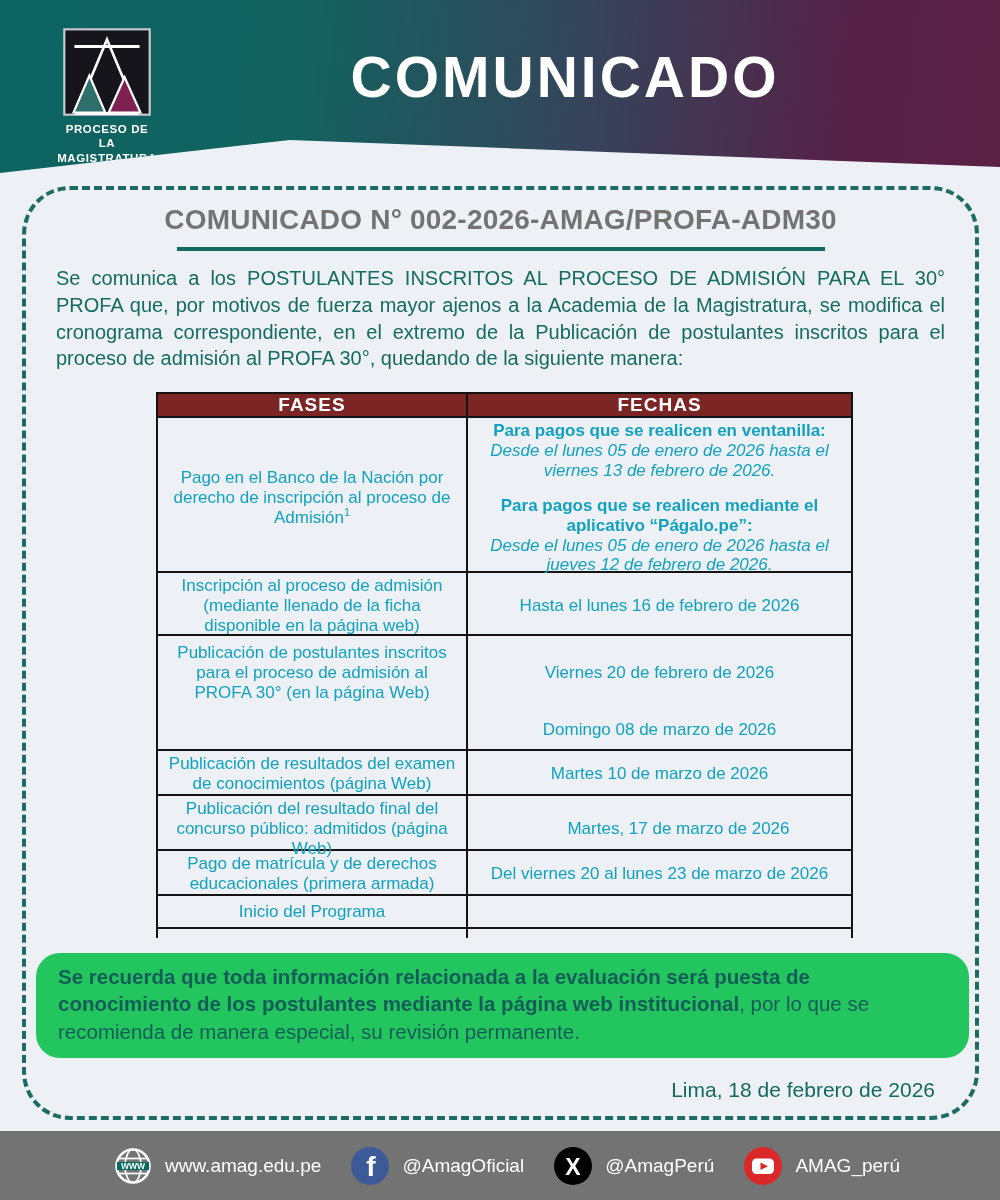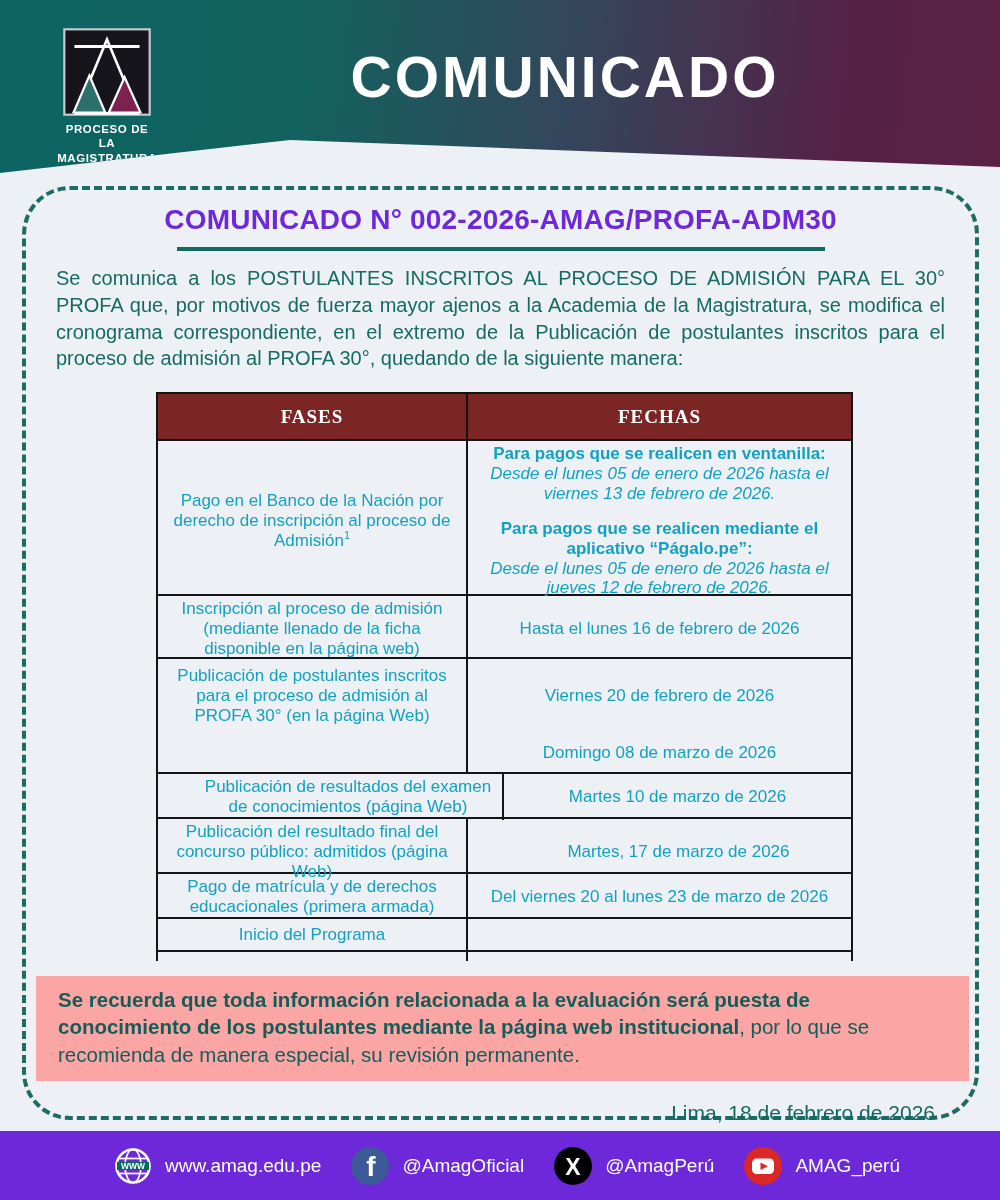--- a/index.html
+++ b/index.html
@@ -23,58 +23,58 @@
   .logo-square { width:88px; height:88px; margin:0 auto; display:block; }
   .logo-caption { margin-top:6px; color:#fff; font-weight:bold; font-size:11.5px; line-height:1.25; letter-spacing:.6px; }
 
   
   .content {
     position:absolute; left:22px; top:186px; width:957px; height:934px;
     border:4px dashed #1d6b64; border-radius:48px;
   }
   .doc-title {
     margin-top:14px; text-align:center;
-    color:#6d28d9; font-size:28px; font-weight:bold; letter-spacing:.2px;
+    color:#737373; font-size:28px; font-weight:bold; letter-spacing:.2px;
   }
   .title-underline { width:648px; height:4px; background:#136a62; margin:11px auto 0; }
   .intro {
     margin:14px 30px 0 30px; text-align:justify;
     color:#156a61; font-size:20px; line-height:1.34;
   }
   .section-heading { margin:36px 0 0 30px; color:#156a61; font-size:21px; font-weight:bold; letter-spacing:.2px; }
 
   
   .sched-table { margin:20px 0 0 130px; width:697px; border:2px solid #141414; border-bottom:none; }
   .trow { display:grid; grid-template-columns:310px 1fr; border-bottom:2px solid #141414; }
   .trow.stub { border-bottom:none; height:9px; }
   .cell { border-right:2px solid #141414; display:flex; flex-direction:column; align-items:center; justify-content:center;
           text-align:center; color:#12a1c0; font-size:17px; line-height:1.17; padding:3px 10px; }
   .cell.last { border-right:none; }
-  .thead { height:47px;font-family:Liberation Serif, serif; }
+  .thead { height:24px; }
   .thead .cell { background:#7b2525; color:#fff; font-weight:bold; font-size:19px; letter-spacing:1px; padding:0; justify-content:center; }
   .b { font-weight:bold; }
   .i { font-style:italic; }
   .gap-top { margin-top:15px; }
   sup { font-size:11px; vertical-align:super; line-height:0; }
   .r1 { height:155px; } .r2 { height:63px; } .r3 { height:115px; }
-  .r4 { height:45px;padding-left:36px; } .r5 { height:55px;gap:38px; } .r6 { height:45px; } .r7 { height:33px; }
+  .r4 { height:45px; } .r5 { height:55px;gap:38px; } .r6 { height:45px; } .r7 { height:33px; }
   .r3 .cell { padding:0 10px; justify-content:stretch; }
   .r3 .blockA { height:74px; display:flex; align-items:center; justify-content:center; }
   .r3 .blockB { flex:1; display:flex; align-items:center; justify-content:center; }
 
   
   .notice {
-    margin:15px 6px 0 10px; background:#fca5a5; border-radius:0;
+    margin:15px 6px 0 10px; background:#22c55e; border-radius:24px;
     padding:10px 24px 13px 22px; color:#135d58; font-size:20.5px; line-height:1.33;
   }
   .date-line { margin:20px 40px 0 0; text-align:right; color:#13685f; font-size:21px; }
 
   
   .footer {
-    position:absolute; left:0; top:1131px; width:1000px; height:69px; background:#6d28d9;
+    position:absolute; left:0; top:1131px; width:1000px; height:69px; background:#737373;
     display:flex; align-items:center; justify-content:space-between; padding:0 100px 0 113px;
   }
   .f-item { display:flex; align-items:center; gap:12px; color:#fff; font-size:19px; cursor:pointer; }
   .f-icon { width:40px; height:40px; display:block; }
 </style>
 </head>
 <body>
 
 <div class="page">
 

